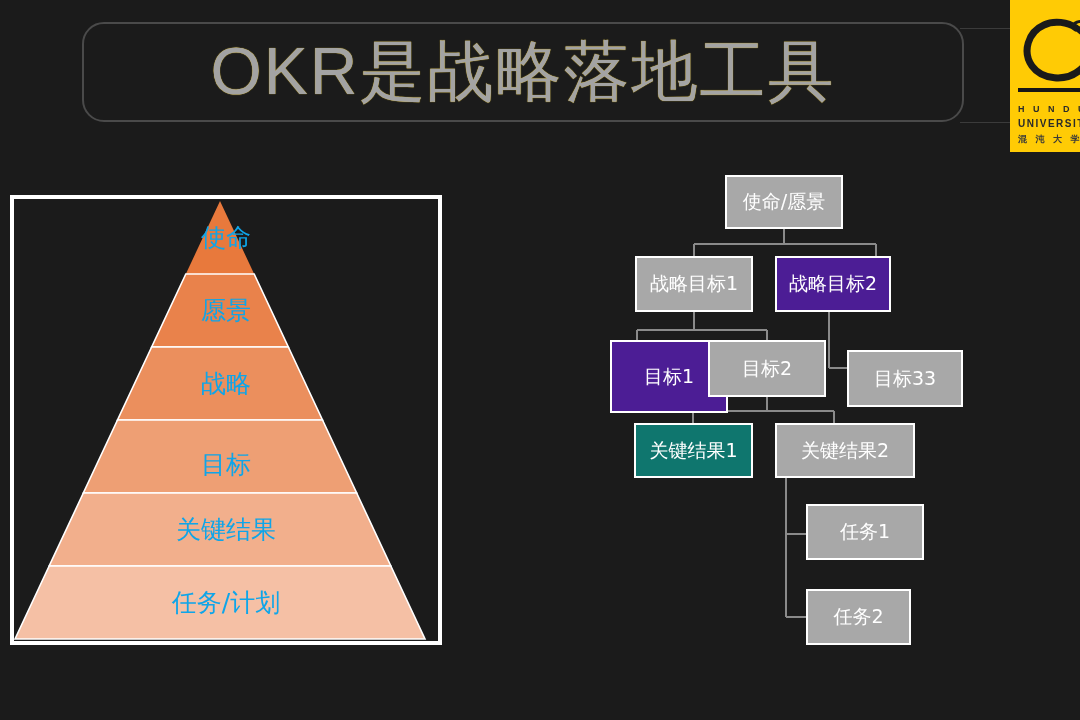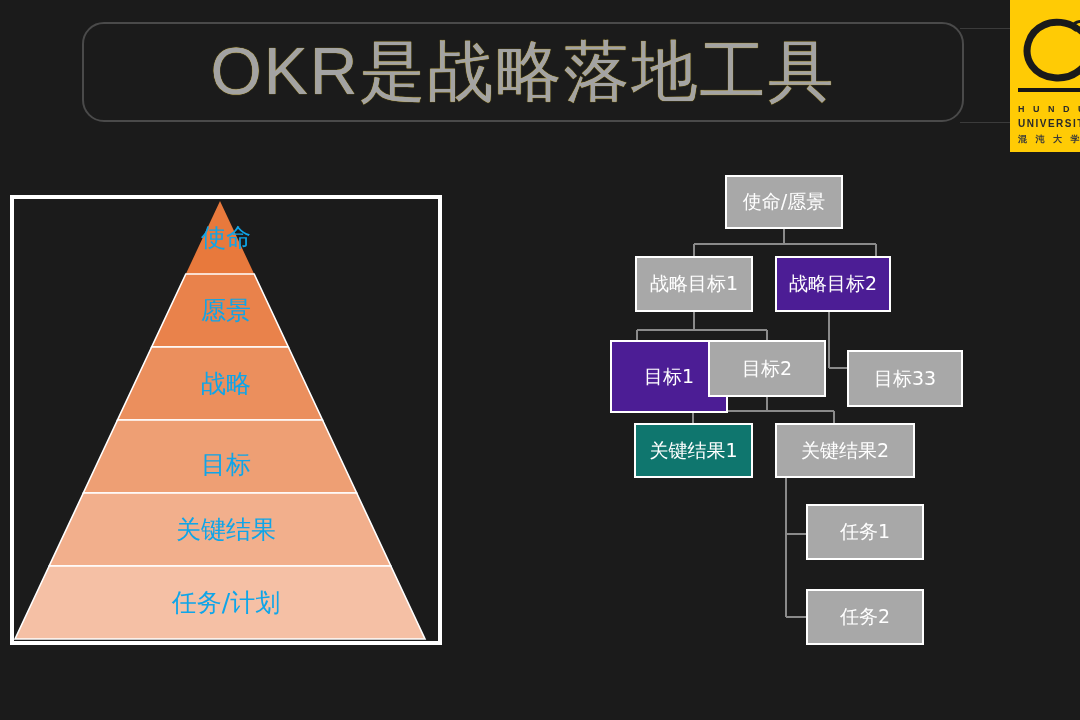--- a/index.html
+++ b/index.html
@@ -229,16 +229,16 @@
     </div>
     <div class="node" style="left: 634px; top: 423px; width: 119px; height: 55px; background: #0f766e; border-color: rgb(255, 255, 255);">
       <span>关键结果1</span>
     </div>
     <div class="node" style="left: 775px; top: 423px; width: 140px; height: 55px; background: rgb(168, 168, 168); border-color: rgb(255, 255, 255);">
       <span>关键结果2</span>
     </div>
     <div class="node" style="left: 806px; top: 504px; width: 118px; height: 56px; background: rgb(168, 168, 168); border-color: rgb(255, 255, 255);">
       <span>任务1</span>
     </div>
-    <div class="node" style="left: 806px; top: 589px; width: 118px; height: 56px; background: rgb(168, 168, 168); border-color: rgb(255, 255, 255);">
+    <div class="node" style="left: 806px; top: 589px; width: 105px; height: 56px; background: rgb(168, 168, 168); border-color: rgb(255, 255, 255);">
       <span>任务2</span>
     </div>
   </div>
 
 </body></html>

